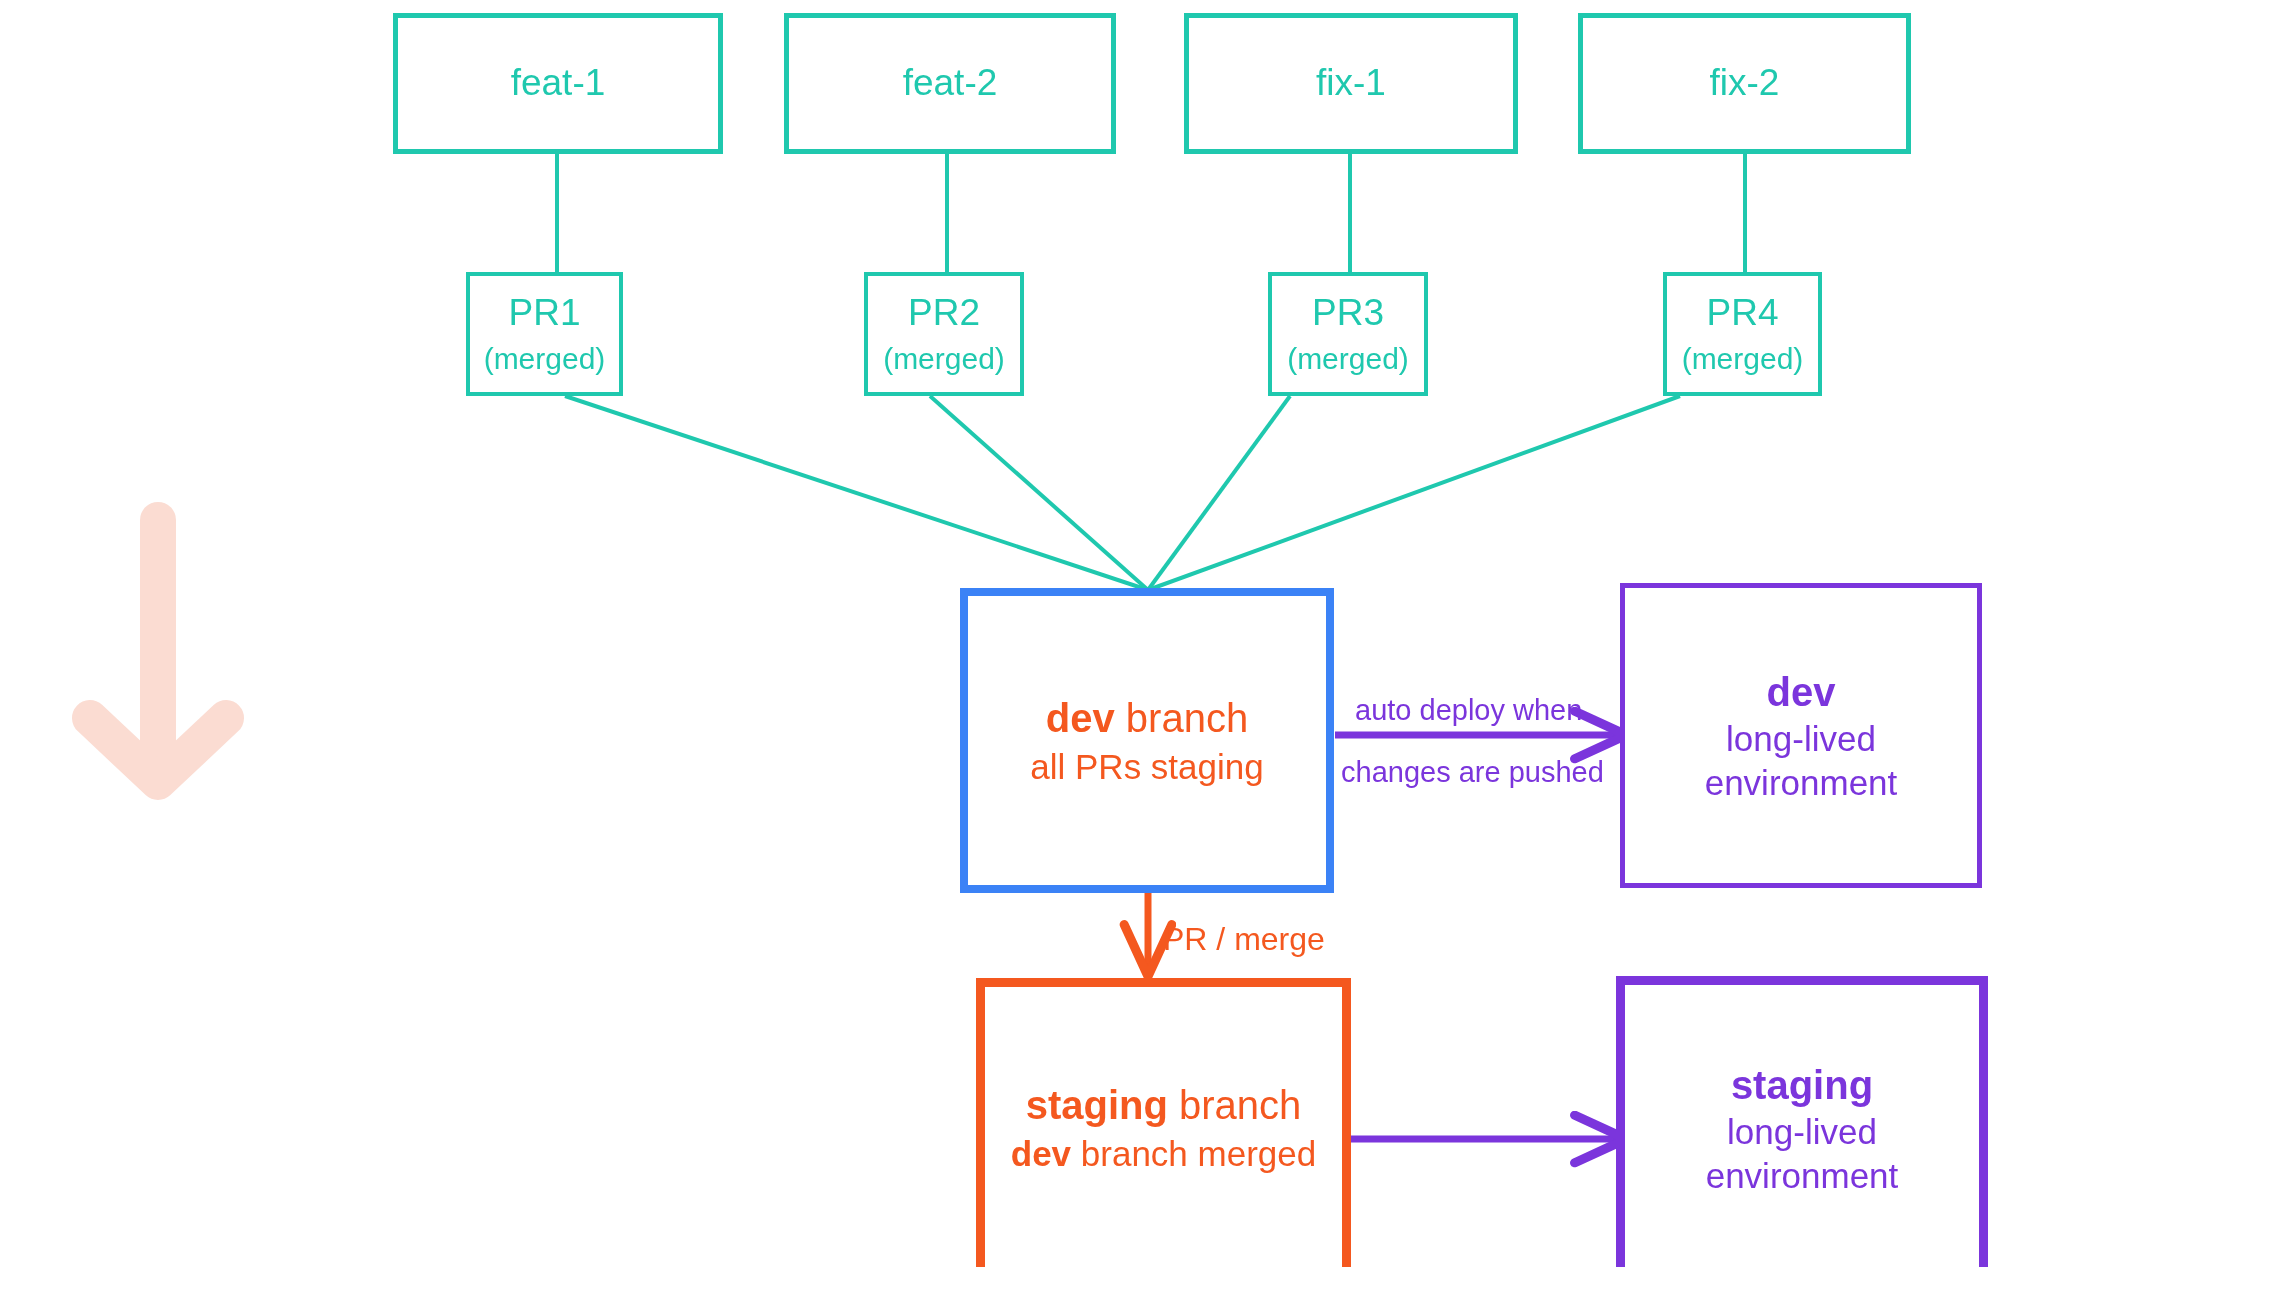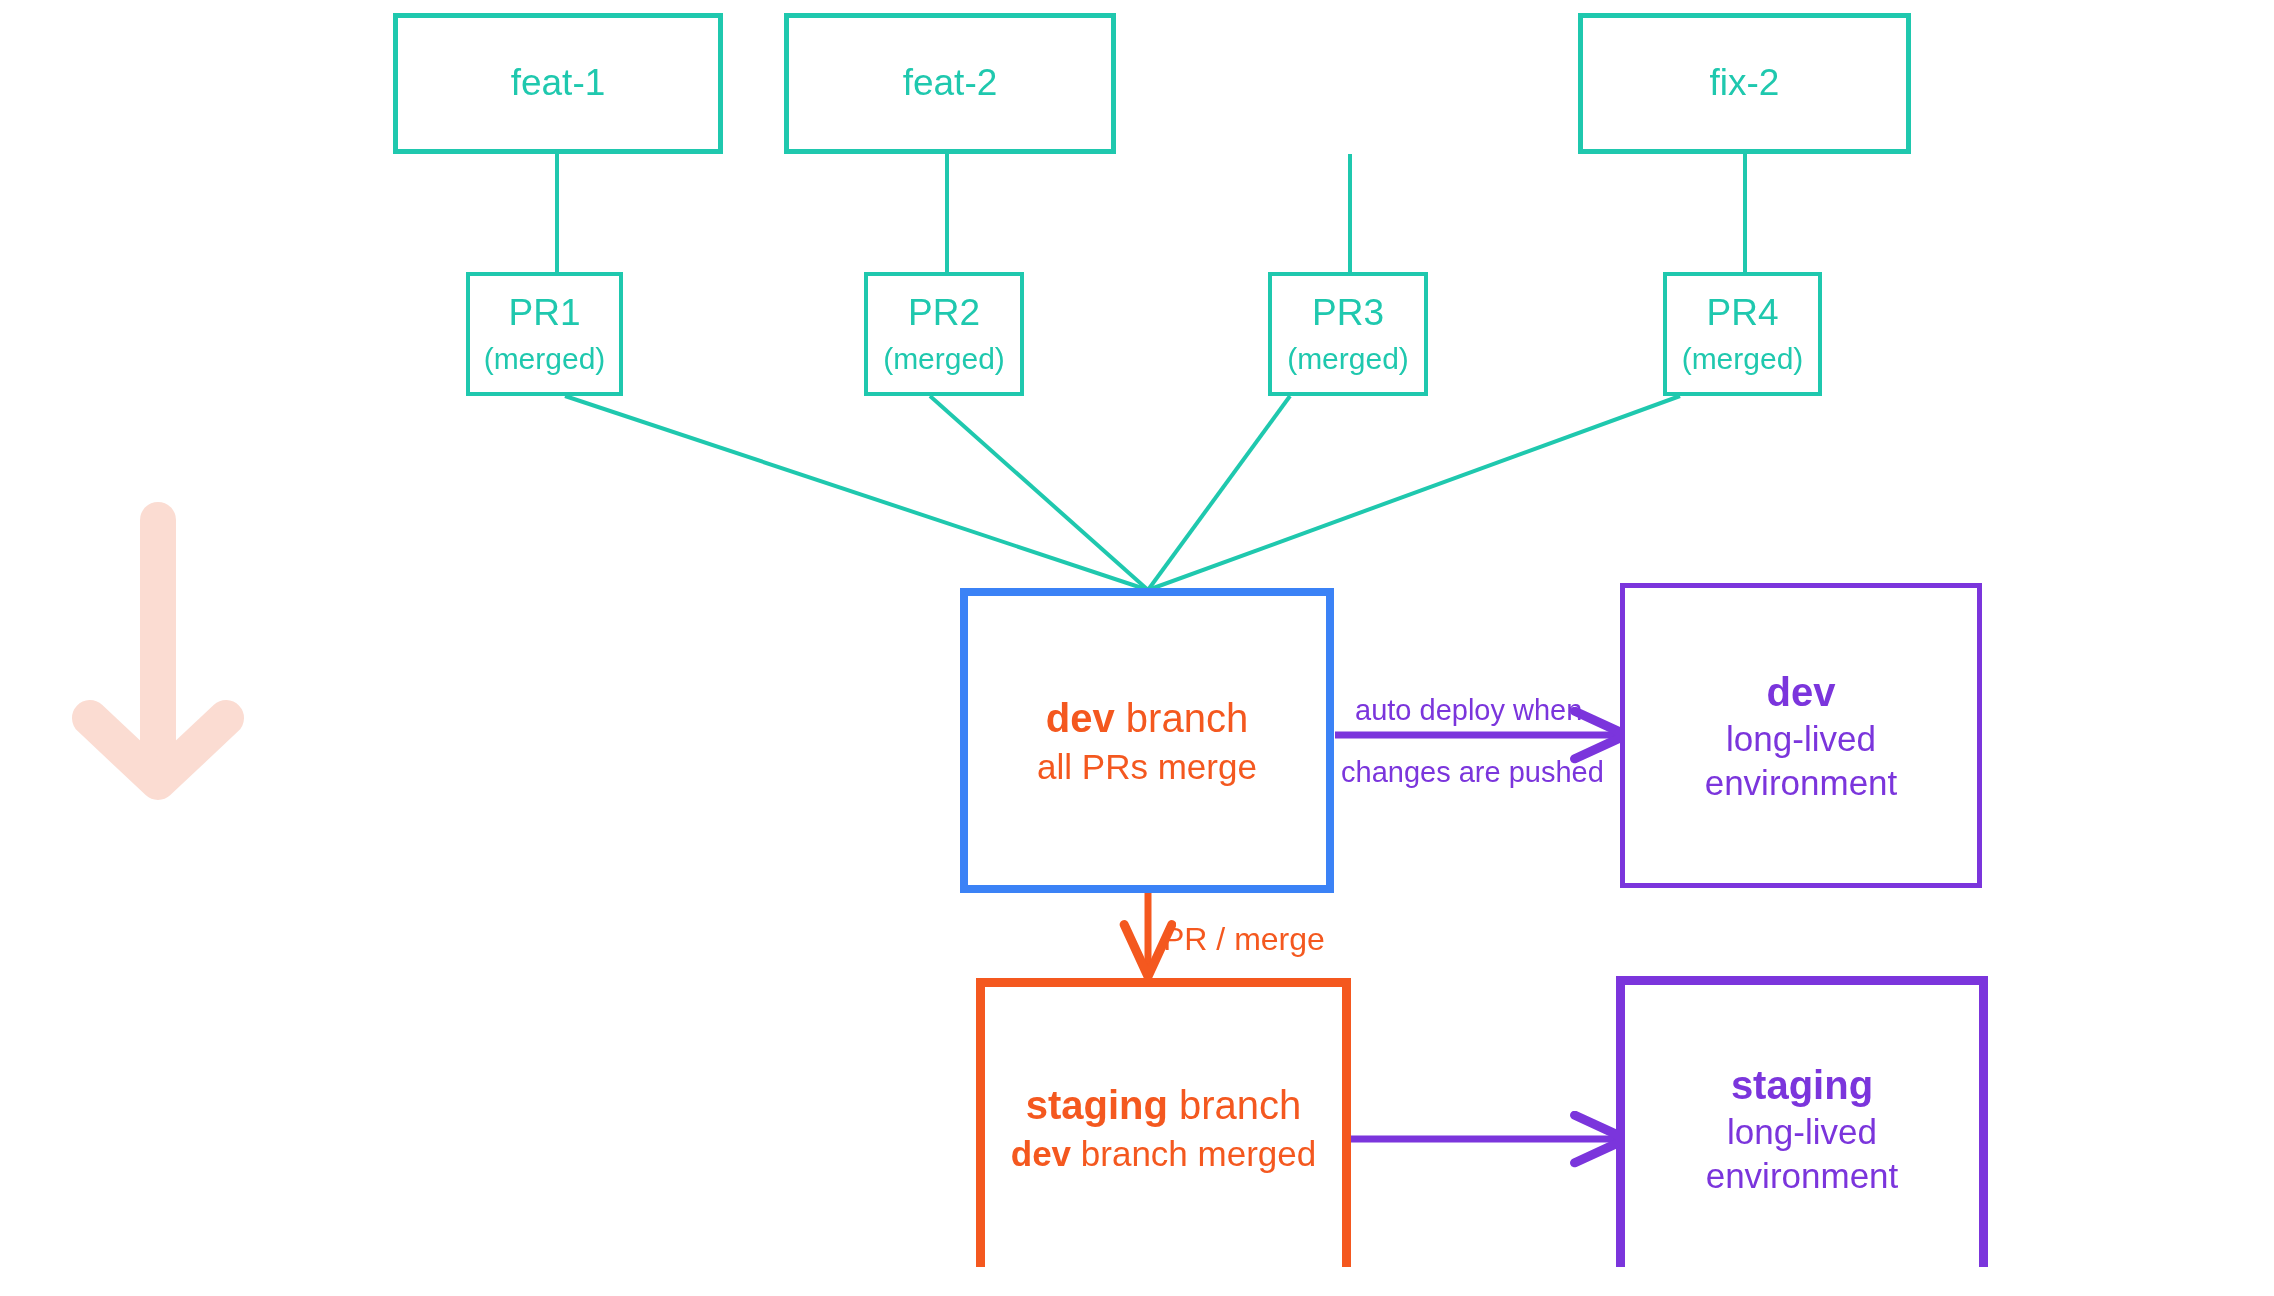--- a/index.html
+++ b/index.html
@@ -156,20 +156,23 @@
   </svg>
 
   <div class="node branch-box" style="left:393px; top:13px; width:330px; height:141px;">
     <div class="line1">feat-1</div>
   </div>
 
   <div class="node branch-box" style="left:784px; top:13px; width:332px; height:141px;">
     <div class="line1">feat-2</div>
   </div>
 
+  <div class="node branch-box" style="left:1184px; top:13px; width:334px; height:141px;">
+    <div class="line1">fix-1</div>
+  </div>
 
   <div class="node branch-box" style="left:1578px; top:13px; width:333px; height:141px;">
     <div class="line1">fix-2</div>
   </div>
 
   <div class="node pr-box" style="left:466px; top:272px; width:157px; height:124px;">
     <div class="line1">PR1</div>
     <div class="line2">(merged)</div>
   </div>
 
@@ -185,21 +188,21 @@
 
   <div class="node pr-box" style="left:1663px; top:272px; width:159px; height:124px;">
     <div class="line1">PR4</div>
     <div class="line2">(merged)</div>
   </div>
 
   <div class="node orange-box dev-branch-box" style="left:960px; top:588px; width:374px; height:305px;">
     <div class="line1">
       <b>dev</b><span> branch</span>
     </div>
-    <div class="line2">all PRs merge</div>
+    <div class="line2">all PRs staging</div>
   </div>
 
   <div class="node orange-box staging-branch-box" style="left:960px; top:978px; width:375px; height:300px;margin-left:16px;">
     <div class="line1">
       <b>staging</b><span> branch</span>
     </div>
     <div class="line2">
       <b>dev</b><span> branch merged</span>
     </div>
   </div>

